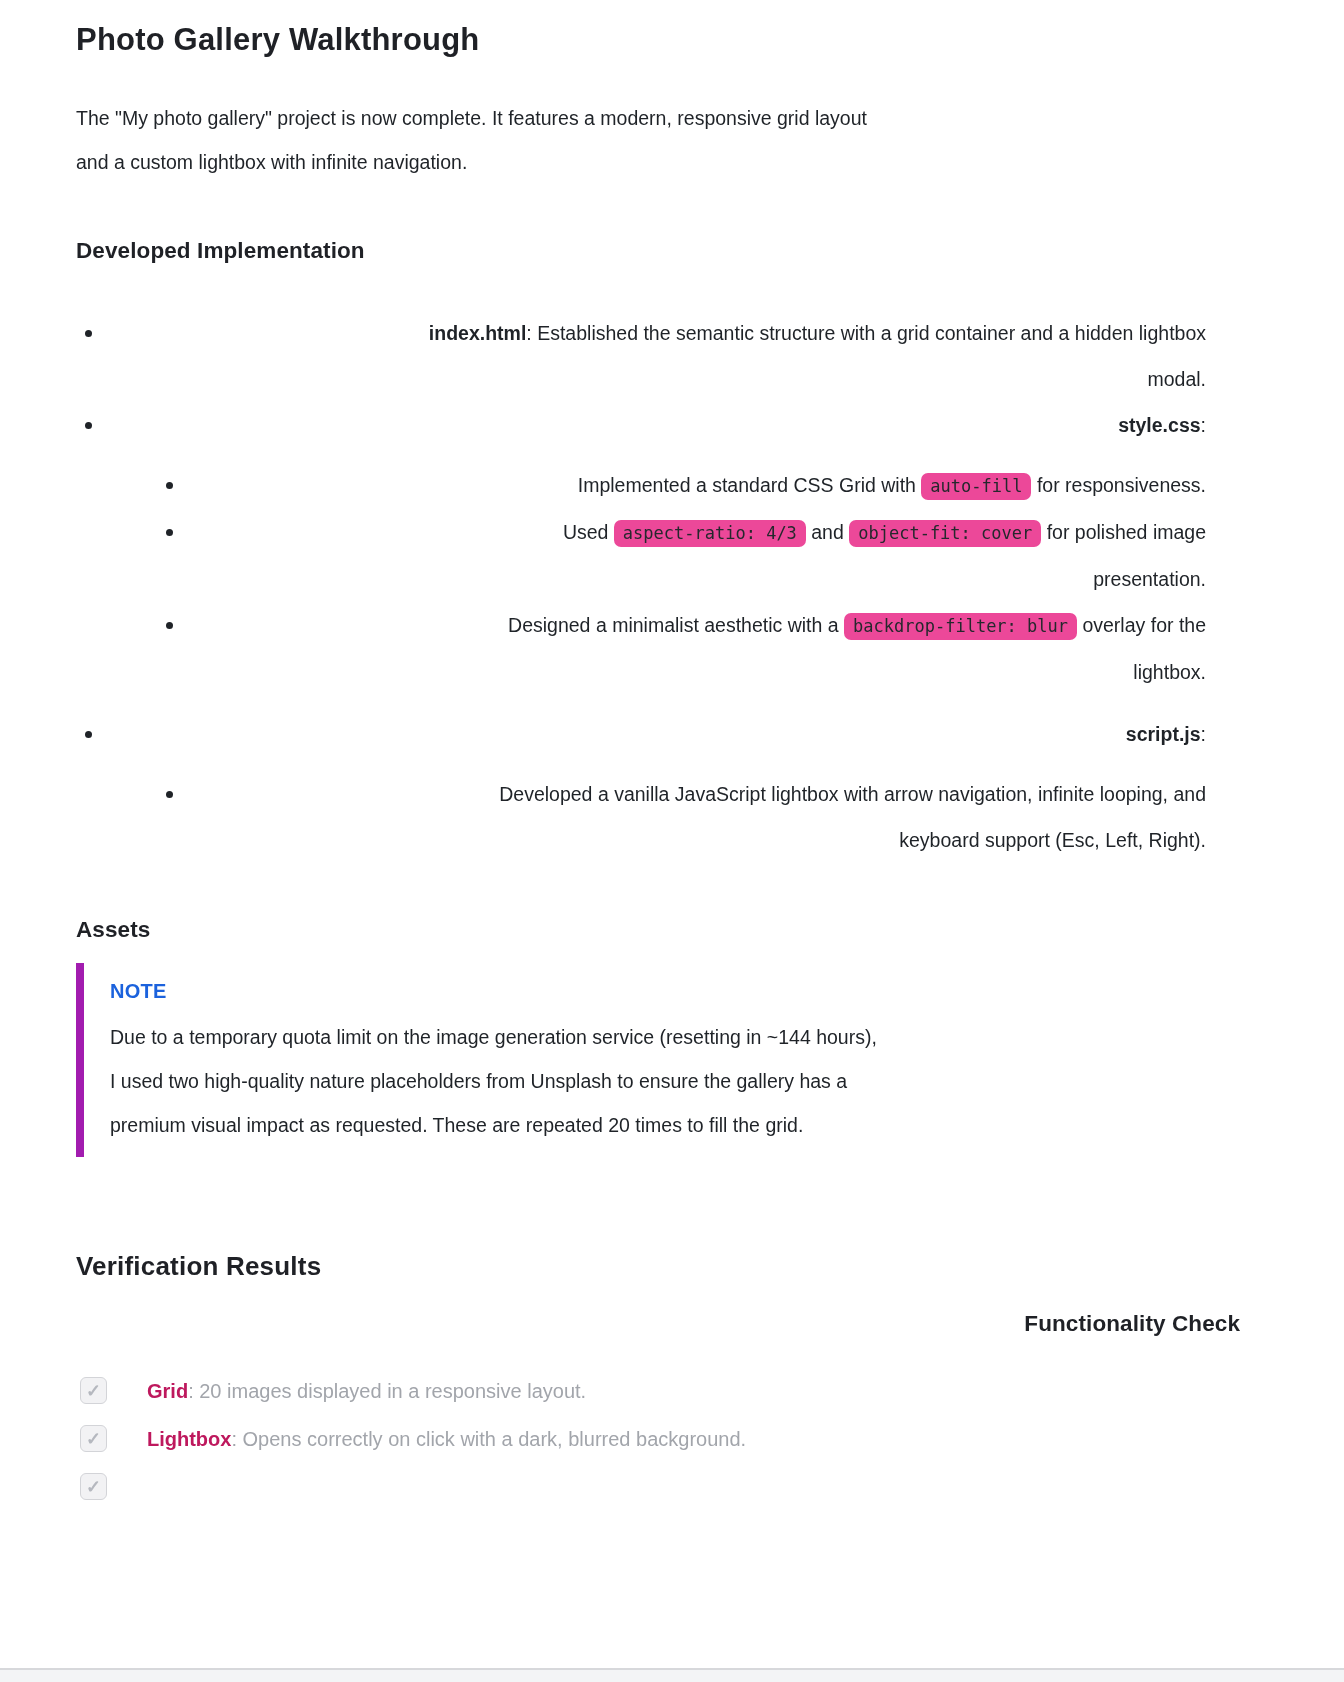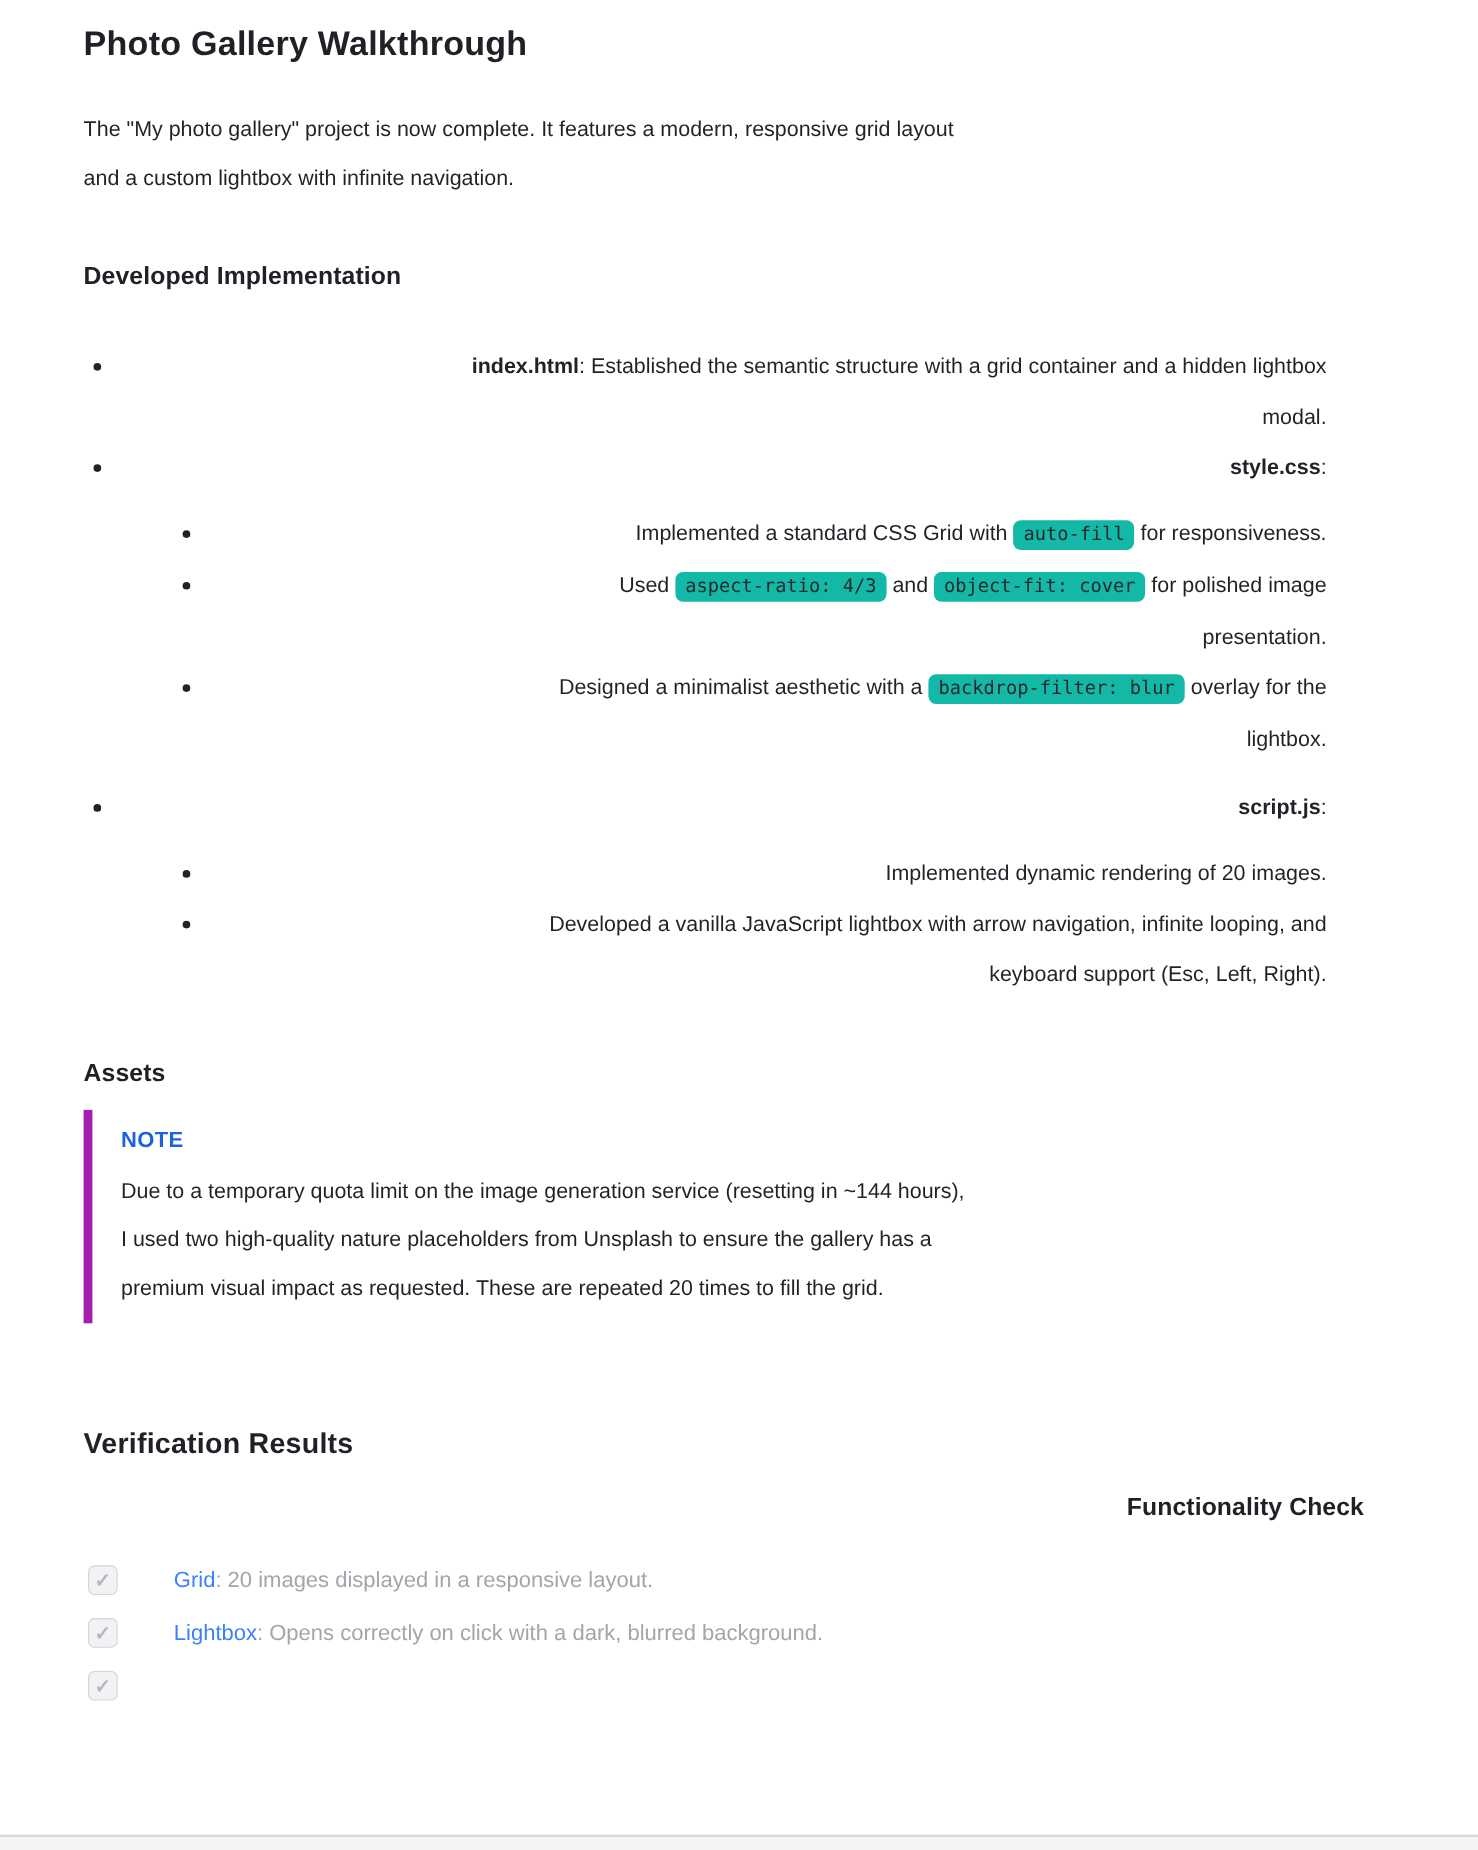--- a/index.html
+++ b/index.html
@@ -29,21 +29,21 @@
   ul.sub{list-style:none;margin:14px 0 16px 0;padding:0 0 0 56px;}
   ul.sub>li{position:relative;padding-left:29px;font-size:19.5px;line-height:46px;}
   ul.sub>li::before{
     content:"";position:absolute;left:5px;top:20px;width:7px;height:7px;
     border-radius:50%;background:#1f2328;
   }
   .li-text{white-space:pre-wrap;}
   .li-text .b{font-weight:700;}
   .li-text code{
     font-family:"DejaVu Sans Mono","Liberation Mono",monospace;
-    font-size:17px;background:#14b8a6;color:#25282d;
+    font-size:17px;background:#ec4899;color:#25282d;
     border-radius:7px;padding:3px 9px 4px 9px;white-space:pre;
   }
 
   .note{
     border-left:8px solid #a21caf;
     margin:18px 0 0 0;padding:14px 0 10px 26px;max-width:1130px;
   }
   .note-label{
     color:#1b62dd;font-weight:700;font-size:20px;line-height:28px;
     letter-spacing:.3px;margin:0 0 10px 0;
@@ -53,21 +53,21 @@
   .checklist{margin:38px 0 0 4px;}
   .check-row{display:flex;align-items:flex-start;margin:0 0 19px 0;}
   .checkbox{
     flex:0 0 auto;width:27px;height:27px;border-radius:6px;
     background:#f2f2f4;border:1.5px solid #d3d4d8;
     display:flex;align-items:center;justify-content:center;
     margin-right:40px;
   }
   .checkbox .tick{color:#b5b8bf;font-size:18px;line-height:1;font-weight:700;}
   .check-text{font-size:20px;line-height:29px;color:#a2a5ab;white-space:pre-wrap;}
-  .check-text .b{font-weight:400;color:#3b82f6;margin-left:11px;}
+  .check-text .b{font-weight:700;color:#be185d;}
 
   .bottom-strip{
     position:absolute;left:0;bottom:0;width:100%;height:12px;
     background:#f3f4f6;border-top:2px solid #d7d8db;z-index:5;
   }
 </style>
 </head>
 <body>
 
 <div class="doc">
@@ -97,23 +97,20 @@
         </li>
         <li>
           <div class="li-text"><span>Designed a minimalist aesthetic with a </span><code>backdrop-filter: blur</code><span> overlay for the
 lightbox.</span></div>
         </li>
       </ul>
     </li>
     <li>
       <div class="li-text"><span class="b">script.js</span><span>:</span></div>
       <ul class="sub">
-        <li>
-          <div class="li-text"><span>Implemented dynamic rendering of 20 images.</span></div>
-        </li>
         <li>
           <div class="li-text"><span>Developed a vanilla JavaScript lightbox with arrow navigation, infinite looping, and
 keyboard support (Esc, Left, Right).</span></div>
         </li>
       </ul>
     </li>
   </ul>
 
   <h3>Assets</h3>
 

